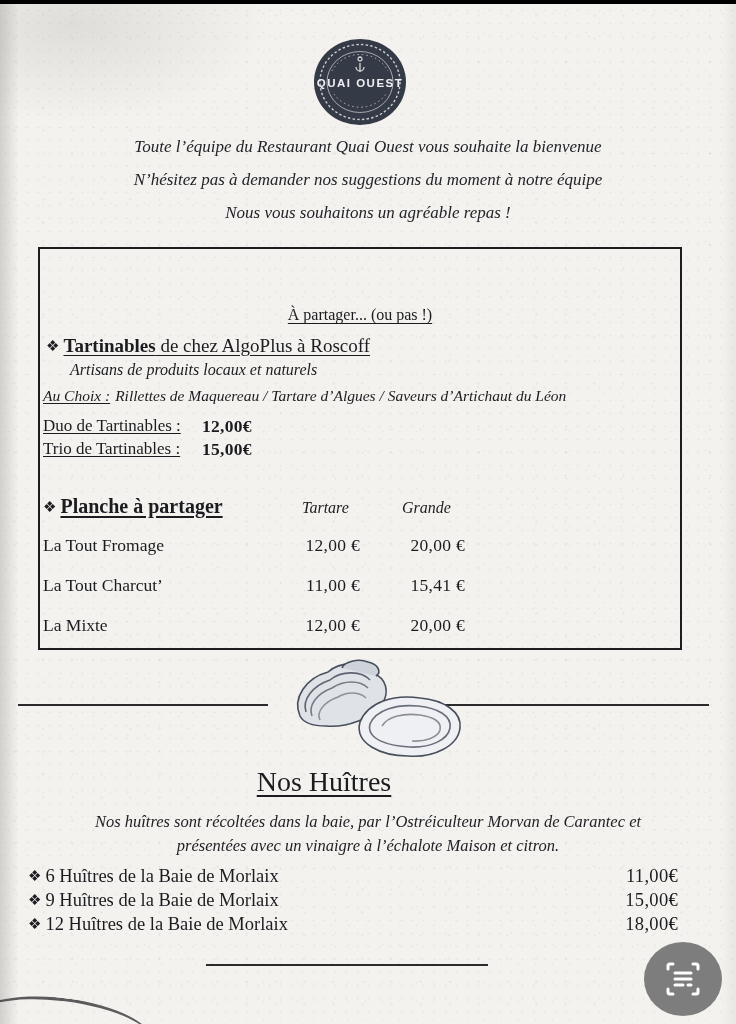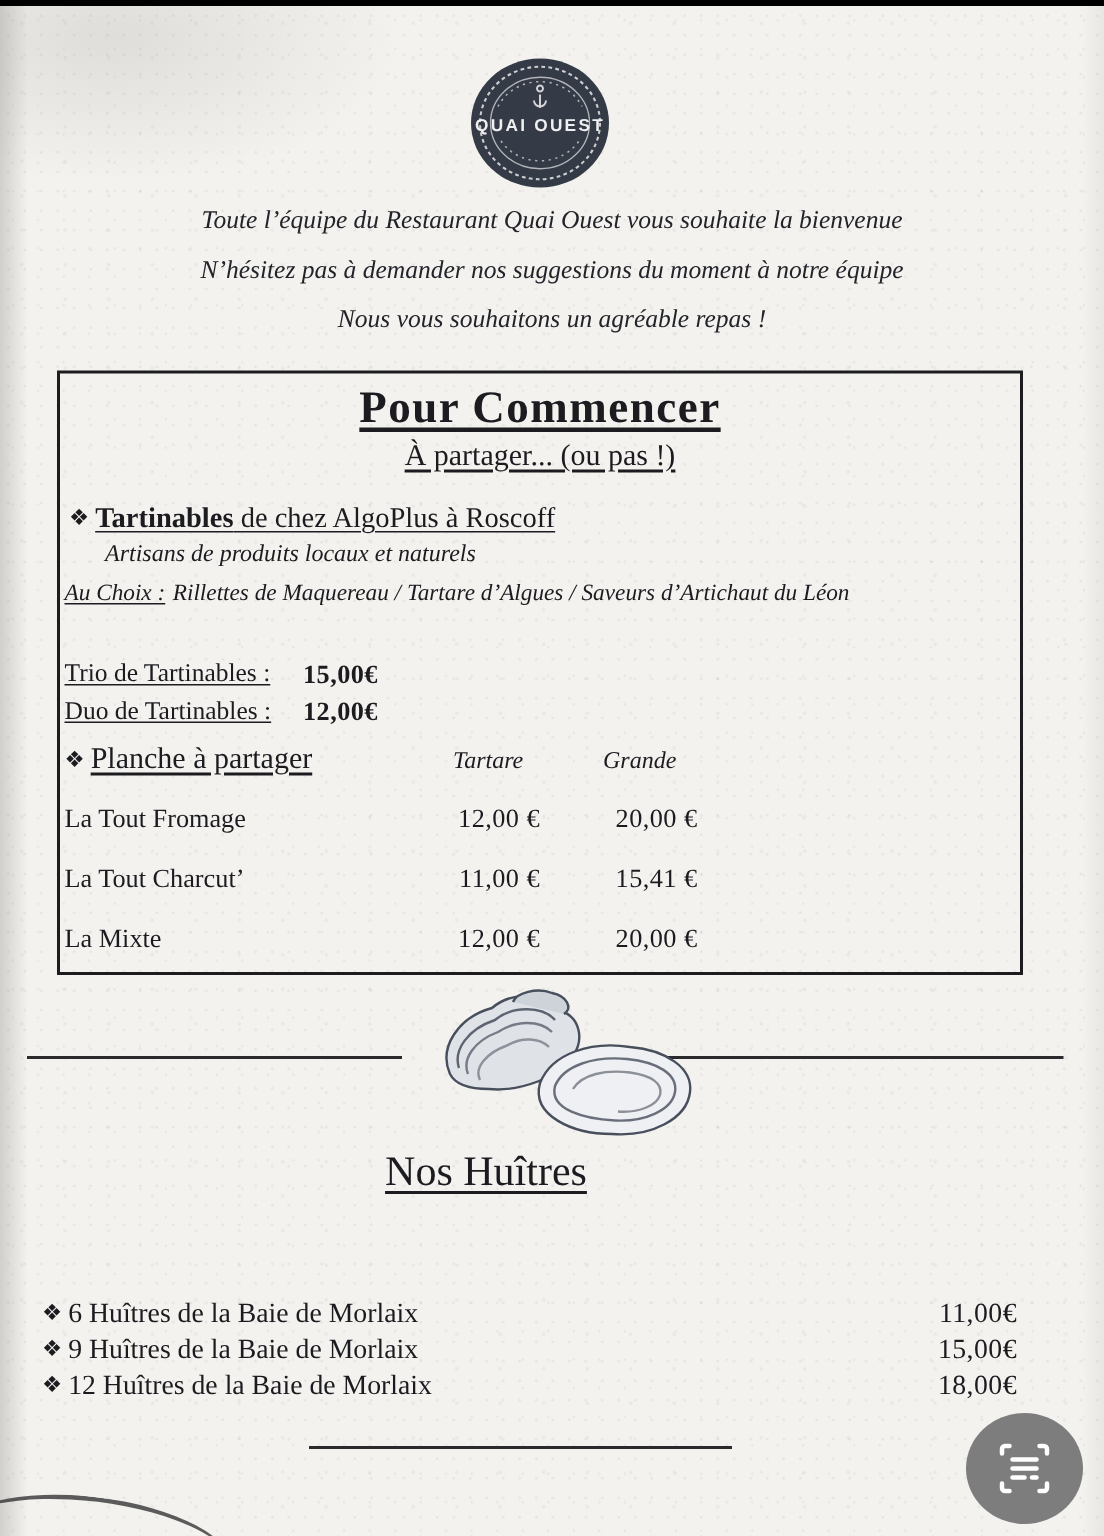--- a/index.html
+++ b/index.html
@@ -39,38 +39,38 @@
   .box{
     position:absolute;left:38px;top:243px;width:644px;height:403px;
     border:2px solid #1d1d1f;box-sizing:border-box;
   }
   .box-title{
     position:absolute;left:0;top:6px;width:100%;text-align:center;
     font-size:30px;font-weight:bold;letter-spacing:1px;
     text-decoration:underline;text-underline-offset:4px;text-decoration-thickness:2.5px;
   }
   .box-subtitle{
-    position:absolute;left:0;top:44px;width:100%;text-align:center;
-    font-size:20px;text-decoration:underline;text-underline-offset:3px;
+    position:absolute;left:0;top:57px;width:100%;text-align:center;
+    font-size:16px;text-decoration:underline;text-underline-offset:3px;
   }
   .tart-heading{position:absolute;left:6px;top:86px;font-size:19px;}
   .tart-heading .u{text-decoration:underline;text-underline-offset:3px;}
   .tart-heading .b{font-weight:bold;}
   .bullet{font-size:15px;vertical-align:1px;margin-right:4px;}
   .tart-desc{position:absolute;left:30px;top:112px;font-size:16px;font-style:italic;}
   .tart-choice{position:absolute;left:3px;top:138px;font-size:15.5px;font-style:italic;}
   .tart-choice .label{text-decoration:underline;text-underline-offset:2px;}
   .tart-choice .vals{margin-left:5px;}
   .opt-row{position:absolute;left:3px;font-size:17px;}
   .opt-row .label{text-decoration:underline;text-underline-offset:2px;}
   .opt-row .price{position:absolute;left:159px;white-space:nowrap;font-weight:bold;font-size:17.5px;letter-spacing:.3px;}
-  .opt-row.r0{top:167px;margin-top:48px;}
+  .opt-row.r0{top:167px;}
   .opt-row.r1{top:190px;}
   .planche-heading{position:absolute;left:3px;top:246px;font-size:20px;}
-  .planche-heading .u{text-decoration:underline;text-underline-offset:3px;font-weight:normal;margin-top:12px;}
+  .planche-heading .u{text-decoration:underline;text-underline-offset:3px;font-weight:bold;margin-top:12px;}
   .col-hdr{position:absolute;top:250px;font-size:16px;font-style:italic;}
   .col-hdr.petite{left:262px;}
   .col-hdr.grande{left:362px;}
   .menu-row{position:absolute;left:3px;width:600px;font-size:17.5px;}
   .menu-row .p1{position:absolute;left:217px;width:100px;text-align:right;letter-spacing:.3px;}
   .menu-row .p2{position:absolute;left:322px;width:100px;text-align:right;letter-spacing:.3px;}
   .menu-row.r0{top:286px;}
   .menu-row.r1{top:326px;}
   .menu-row.r2{top:366px;}
   
@@ -116,21 +116,20 @@
     </svg>
   </div>
 
   <div class="welcome">
     <div>Toute l’équipe du Restaurant Quai Ouest vous souhaite la bienvenue</div>
     <div>N’hésitez pas à demander nos suggestions du moment à notre équipe</div>
     <div>Nous vous souhaitons un agréable repas !</div>
   </div>
 
   <div class="box">
-    <div class="box-title">Pour Commencer</div>
     <div class="box-subtitle">À partager... (ou pas !)</div>
 
     <div class="tart-heading">
       <span class="bullet">❖</span><span class="u"><span class="b">Tartinables</span><span> de chez AlgoPlus à Roscoff</span></span>
     </div>
     <div class="tart-desc">Artisans de produits locaux et naturels</div>
     <div class="tart-choice">
       <span class="label">Au Choix :</span><span class="vals">Rillettes de Maquereau / Tartare d’Algues / Saveurs d’Artichaut du Léon</span>
     </div>
 
@@ -179,20 +178,24 @@
       </g>
       <g stroke="#474e5c" stroke-width="1.6" fill="#eff0f3">
         <path d="M78,66 C86,46 112,38 138,42 C162,44 180,56 178,72 C176,90 152,102 126,100 C100,100 72,88 78,66 Z"></path>
         <path d="M88,68 C94,54 114,48 136,50 C156,52 170,60 168,72 C166,84 148,92 128,91 C108,90 84,84 88,68 Z" fill="none" opacity="0.8"></path>
         <path d="M100,70 C106,60 122,57 138,59 C152,61 160,66 158,74 C156,81 144,86 130,85" fill="none" opacity="0.6"></path>
       </g>
     </svg>
   </div>
 
   <div class="huitres-title">Nos Huîtres</div>
+  <div class="huitres-desc">
+    <div>Nos huîtres sont récoltées dans la baie, par l’Ostréiculteur Morvan de Carantec et</div>
+    <div>présentées avec un vinaigre à l’échalote Maison et citron.</div>
+  </div>
 
   <div class="oyster-item r0">
     <span class="bullet">❖</span><span>6 Huîtres de la Baie de Morlaix</span>
     <span class="price">11,00€</span>
   </div>
   <div class="oyster-item r1">
     <span class="bullet">❖</span><span>9 Huîtres de la Baie de Morlaix</span>
     <span class="price">15,00€</span>
   </div>
   <div class="oyster-item r2">

